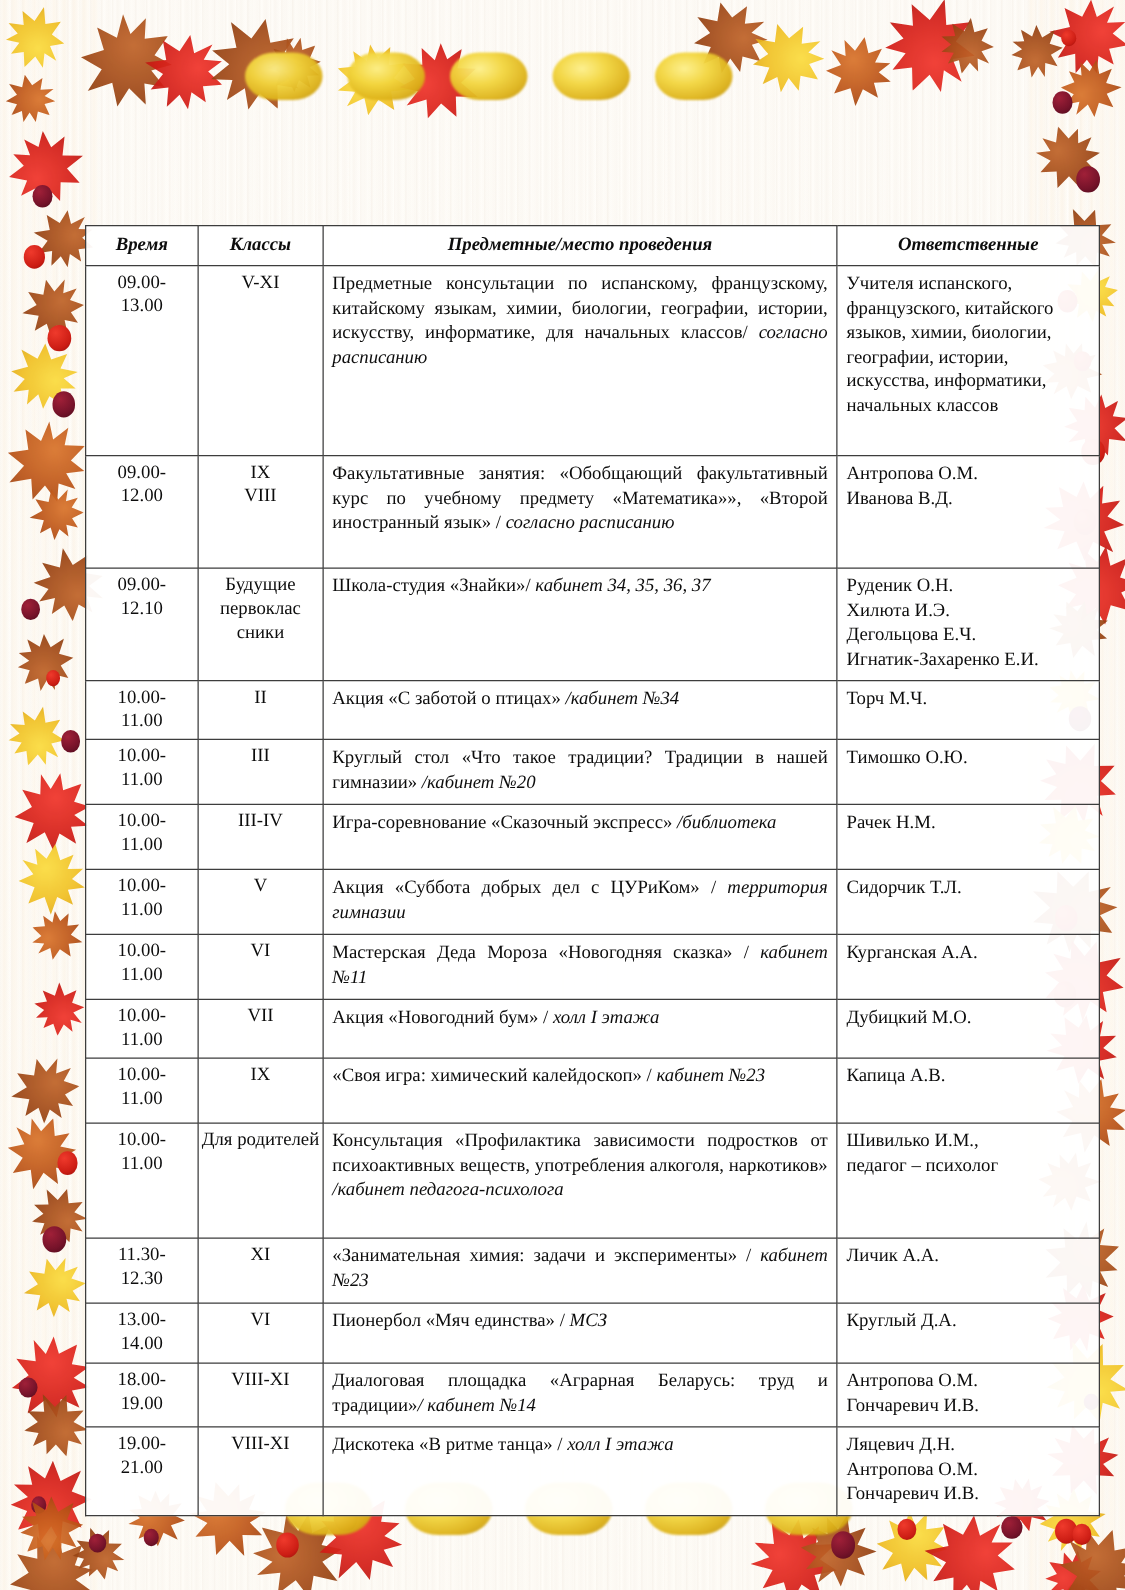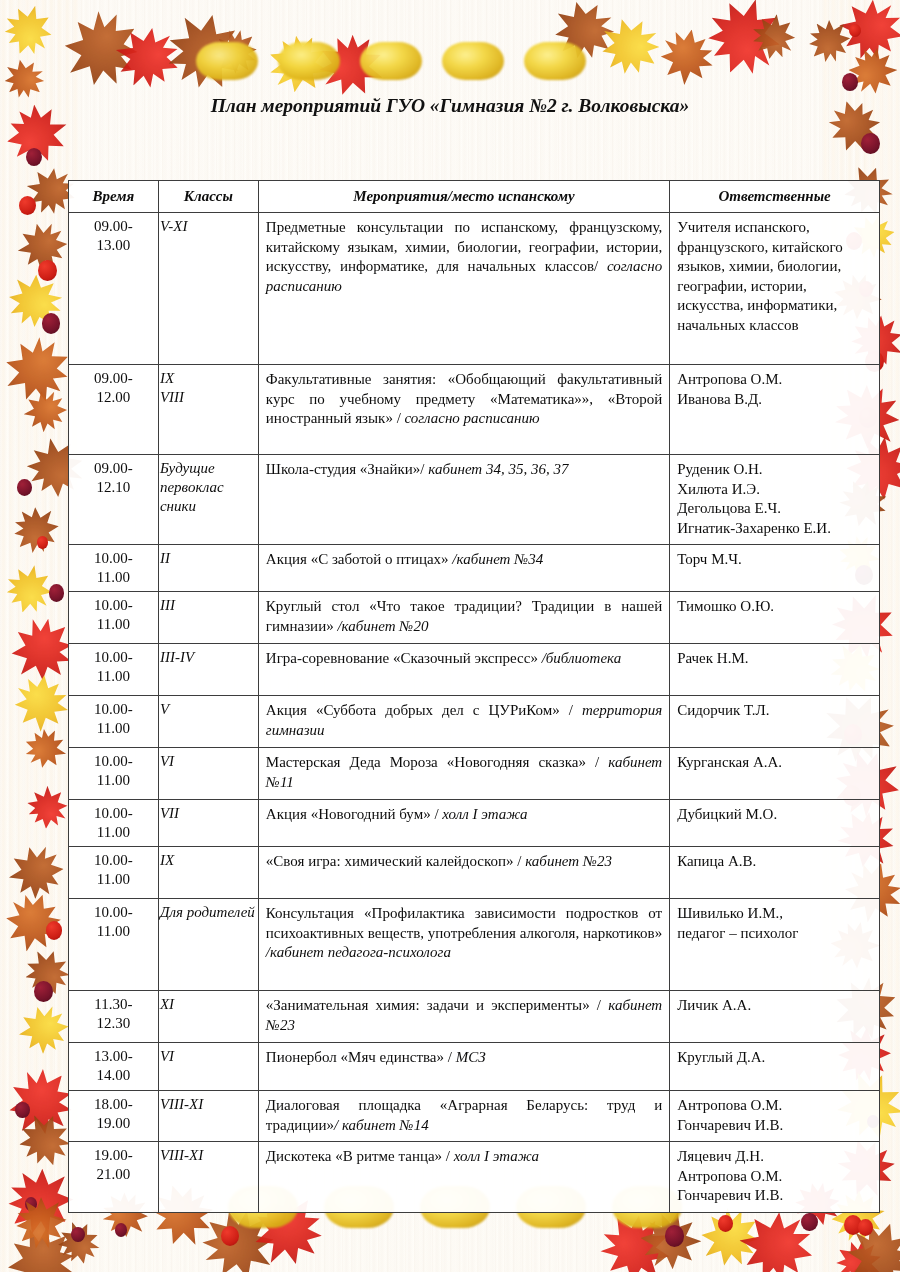--- a/index.html
+++ b/index.html
@@ -140,22 +140,22 @@
     font-style: italic;
     font-size: 15px;
     text-align: center;
     vertical-align: middle;
     padding: 7px 4px;
     line-height: 17px;
   }
 
   .c-time  { width: 90px;  text-align: center; vertical-align: middle;
              font-size: 15px; line-height: 19px; padding: 4px 2px; }
-  .c-class { width: 100px; vertical-align: middle;
-             font-size: 15px; line-height: 19px; padding: 4px 1px; font-style: italic; }
+  .c-class { width: 100px; text-align: center; vertical-align: middle;
+             font-size: 15px; line-height: 19px; padding: 4px 1px; }
   .c-event { width: 412px; text-align: justify; text-justify: inter-word;
              font-size: 15px; line-height: 19.5px; padding: 5px 7px 6px 7px; }
   .c-resp  { width: 210px; text-align: left;
              font-size: 15px; line-height: 19.5px; padding: 5px 5px 6px 7px; }
 
   .c-event i, .c-resp i { font-style: italic; }
 </style>
 </head>
 <body>
 
@@ -278,29 +278,28 @@
       <div class="acorn" style="left: 442px; top: 42px; width: 62px; height: 38px;"></div>
       <div class="acorn" style="left: 524px; top: 42px; width: 62px; height: 38px;"></div>
       <div class="acorn" style="left: 228px; top: 1186px; width: 70px; height: 42px;"></div>
       <div class="acorn" style="left: 324px; top: 1186px; width: 70px; height: 42px;"></div>
       <div class="acorn" style="left: 420px; top: 1186px; width: 70px; height: 42px;"></div>
       <div class="acorn" style="left: 516px; top: 1186px; width: 70px; height: 42px;"></div>
       <div class="acorn" style="left: 612px; top: 1186px; width: 70px; height: 42px;"></div>
     </div>
 
   <div id="title-block">
-    <div class="tline">План мероприятий ГУО «Гимназия №2 г. Волковыска»</div>
   </div>
 
   <table id="plan-table">
     <thead>
       <tr>
         <th class="c-time">Время</th>
         <th class="c-class">Классы</th>
-        <th class="c-event">Мероприятия/место испанскому</th>
+        <th class="c-event">Предметные/место проведения</th>
         <th class="c-resp">Ответственные</th>
       </tr>
     </thead>
     <tbody id="table-body">
         <tr style="height: 152px;">
           <td class="c-time">09.00-<br>13.00</td>
           <td class="c-class">V-XI</td>
           <td class="c-event"><span>Предметные консультации по испанскому, французскому, китайскому языкам, химии, биологии, географии, истории, искусству, информатике, для начальных классов/ </span><i>согласно расписанию</i></td>
           <td class="c-resp">Учителя испанского, французского, китайского языков, химии, биологии, географии, истории, искусства, информатики, начальных классов</td>
         </tr>

